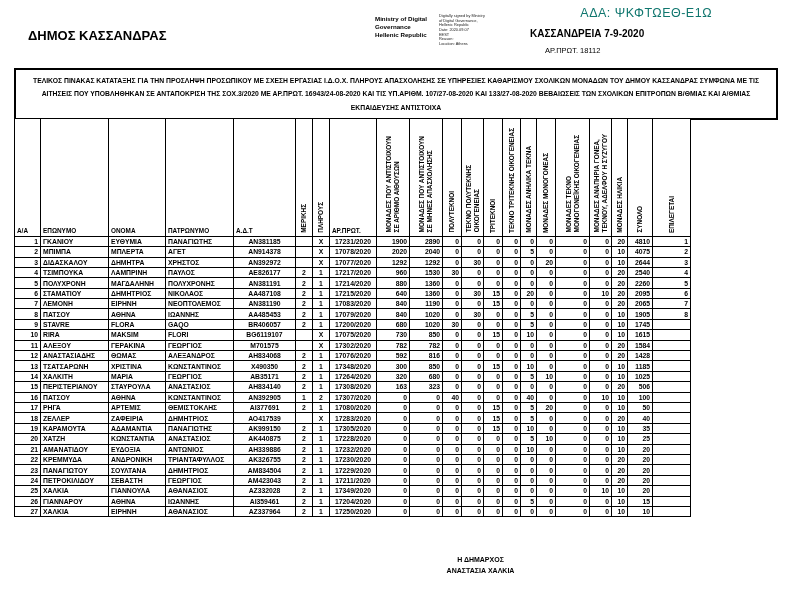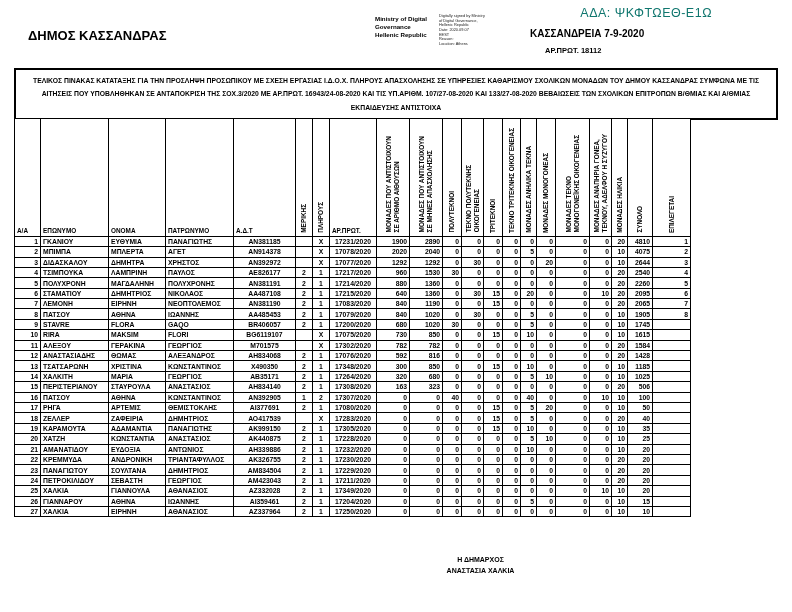--- a/index.html
+++ b/index.html
@@ -5,21 +5,21 @@
   html,body{margin:0;padding:0;}
   body{background:#e8e8e8;font-family:"Liberation Sans",sans-serif;}
   #page{position:relative;width:792px;height:612px;background:#ffffff;color:#000;overflow:hidden;margin:0 auto;}
 
   
   .ada{position:absolute;top:6px;right:80px;font-size:12.5px;letter-spacing:.5px;color:#0f766e;}
   .muni{position:absolute;top:28px;left:28px;font-size:13px;font-weight:700;}
   .sig-org{position:absolute;top:15px;left:375px;width:60px;font-size:6.2px;font-weight:700;line-height:1.25;white-space:pre-line;}
   .sig-details{position:absolute;top:14px;left:439px;width:80px;font-size:3.9px;line-height:1.2;white-space:pre-line;color:#222;}
   .place-date{position:absolute;top:28px;left:530px;font-size:10px;font-weight:700;}
-  .protocol{position:absolute;top:46px;left:545px;font-size:7.5px;font-weight:700;}
+  .protocol{position:absolute;top:46px;left:545px;font-size:7.5px;font-weight:400;}
 
   
   .table-wrap{position:absolute;top:68px;left:14px;width:764px;}
   .tbl-title{box-sizing:border-box;width:764px;border:2px solid #000;padding:4px 14px;
              font-size:6.8px;font-weight:700;text-align:center;line-height:1.95;background:#fff;}
   table.rank{border-collapse:collapse;table-layout:fixed;margin-top:-2px;background:#fff;}
   table.rank th,table.rank td{border:1.5px solid #000;box-sizing:border-box;overflow:hidden;}
   table.rank th{vertical-align:bottom;font-size:6.4px;font-weight:700;padding:2px 1px;height:118px;text-align:center;}
   table.rank th.h-left{text-align:left;padding-left:2px;}
   table.rank td{height:10.4px;font-size:6.8px;font-weight:700;padding:0 2px;white-space:nowrap;}

